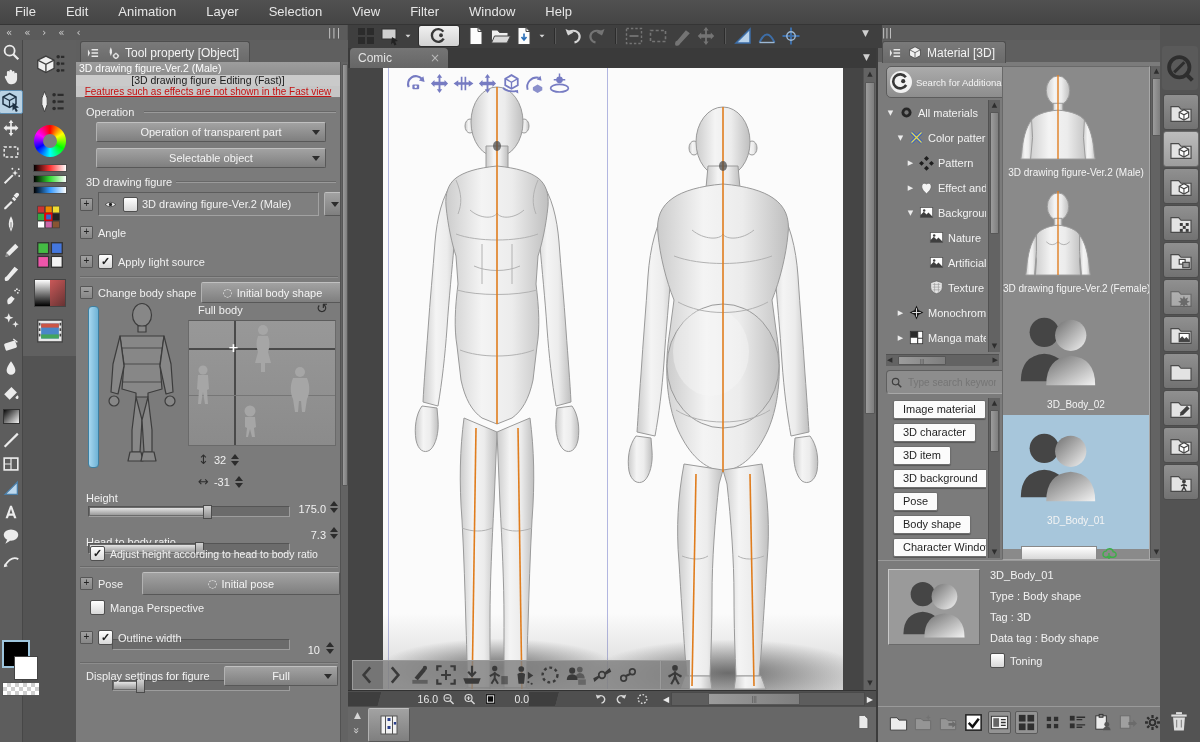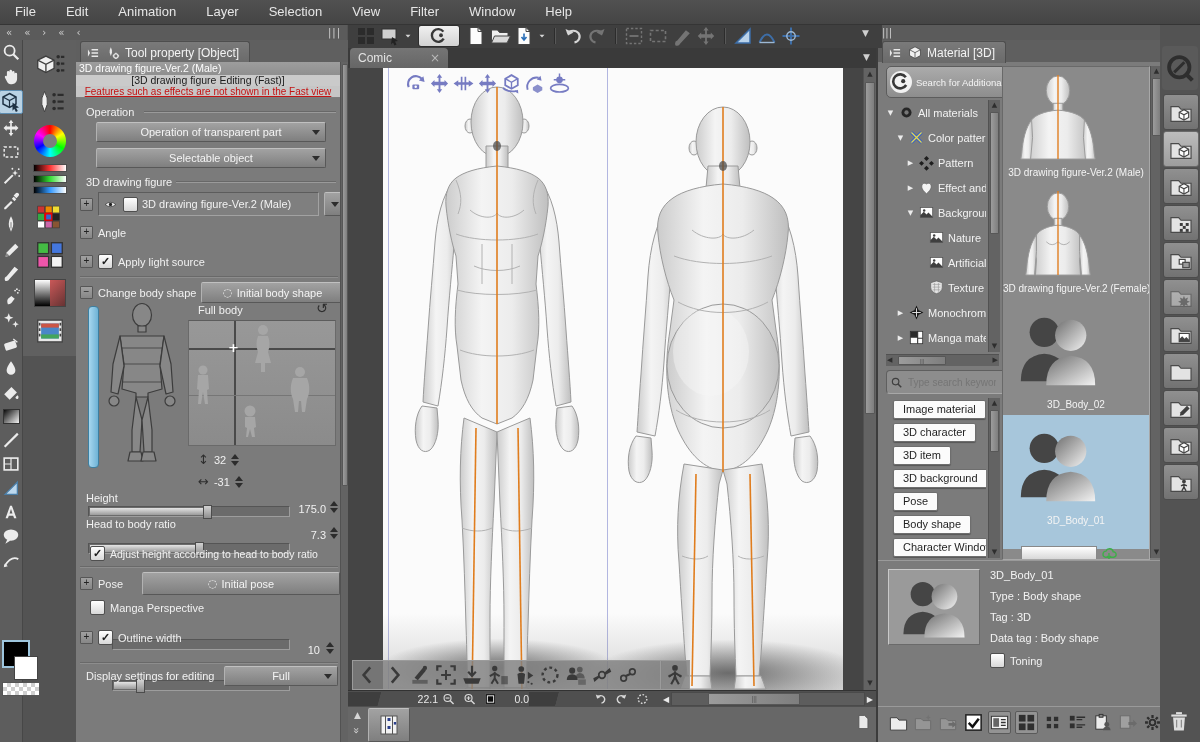--- a/index.html
+++ b/index.html
@@ -552,21 +552,21 @@
     <div class="slider abs" style="left:12px;top:466px;width:200px">
       <div class="fill" style="width:57%"></div>
         <div class="thumb" style="left:57%"></div>
     </div>
     <span class="lbl abs" style="left:218px;top:463px;width:32px;text-align:right">175.0</span>
     <span class="spin abs" style="left:254px;top:461px">
         <i class="up"></i>
         <i class="dn"></i>
       </span>
 
-    <div class="seclbl" style="left:10px;top:478px">Head to body ratio</div>
+    <div class="seclbl" style="left:10px;top:496px">Head to body ratio</div>
     <div class="slider abs" style="left:12px;top:492px;width:200px">
       <div class="fill" style="width:53%"></div>
         <div class="thumb" style="left:53%"></div>
     </div>
     <span class="lbl abs" style="left:218px;top:489px;width:32px;text-align:right">7.3</span>
     <span class="spin abs" style="left:254px;top:487px">
         <i class="up"></i>
         <i class="dn"></i>
       </span>
 
@@ -604,21 +604,21 @@
       <div class="fill" style="width:13%"></div>
         <div class="thumb" style="left:13%"></div>
     </div>
     <span class="lbl abs" style="left:222px;top:604px;width:22px;text-align:right">10</span>
     <span class="spin abs" style="left:250px;top:602px">
         <i class="up"></i>
         <i class="dn"></i>
       </span>
     <div class="hr" style="top:622px"></div>
 
-    <div class="seclbl" style="left:10px;top:630px">Display settings for editing</div>
+    <div class="seclbl" style="left:10px;top:630px">Display settings for figure</div>
     <div class="ddl raised" style="left:148px;top:626px;width:112px">
       <span>Full</span>
         <i class="tri"></i>
     </div>
 
     <div class="sbv" style="left:264px;top:22px;bottom:0;width:8px">
       <div class="sbthumb" style="left:1px;right:1px;top:2px;height:420px"></div>
     </div>
   </div>
 
@@ -957,21 +957,21 @@
               <circle cx="16" cy="12" r="1.2"></circle>
               <circle cx="11" cy="13" r="1.3"></circle>
             </g>
           </svg>
         </span>
     </div>
   </div>
 
   <div id="statusbar">
     <div class="wedge" style="width:56px"></div>
-    <span style="width:34px;text-align:right">22.1</span>
+    <span style="width:34px;text-align:right">16.0</span>
     <span class="ic sti">
         <svg xmlns="http://www.w3.org/2000/svg" viewBox="0 0 22 22" width="100%" height="100%">
           <circle cx="9.5" cy="9.5" r="5.5" fill="none" stroke="currentColor" stroke-width="1.8"></circle>
           <path d="M13.5 13.5 19 19" stroke="currentColor" stroke-width="2.2"></path>
           <path d="M6.5 9.5 h6" stroke="currentColor" stroke-width="1.8"></path>
         </svg>
       </span>
     <span class="ic sti">
         <svg xmlns="http://www.w3.org/2000/svg" viewBox="0 0 22 22" width="100%" height="100%">
           <circle cx="9.5" cy="9.5" r="5.5" fill="none" stroke="currentColor" stroke-width="1.8"></circle>

